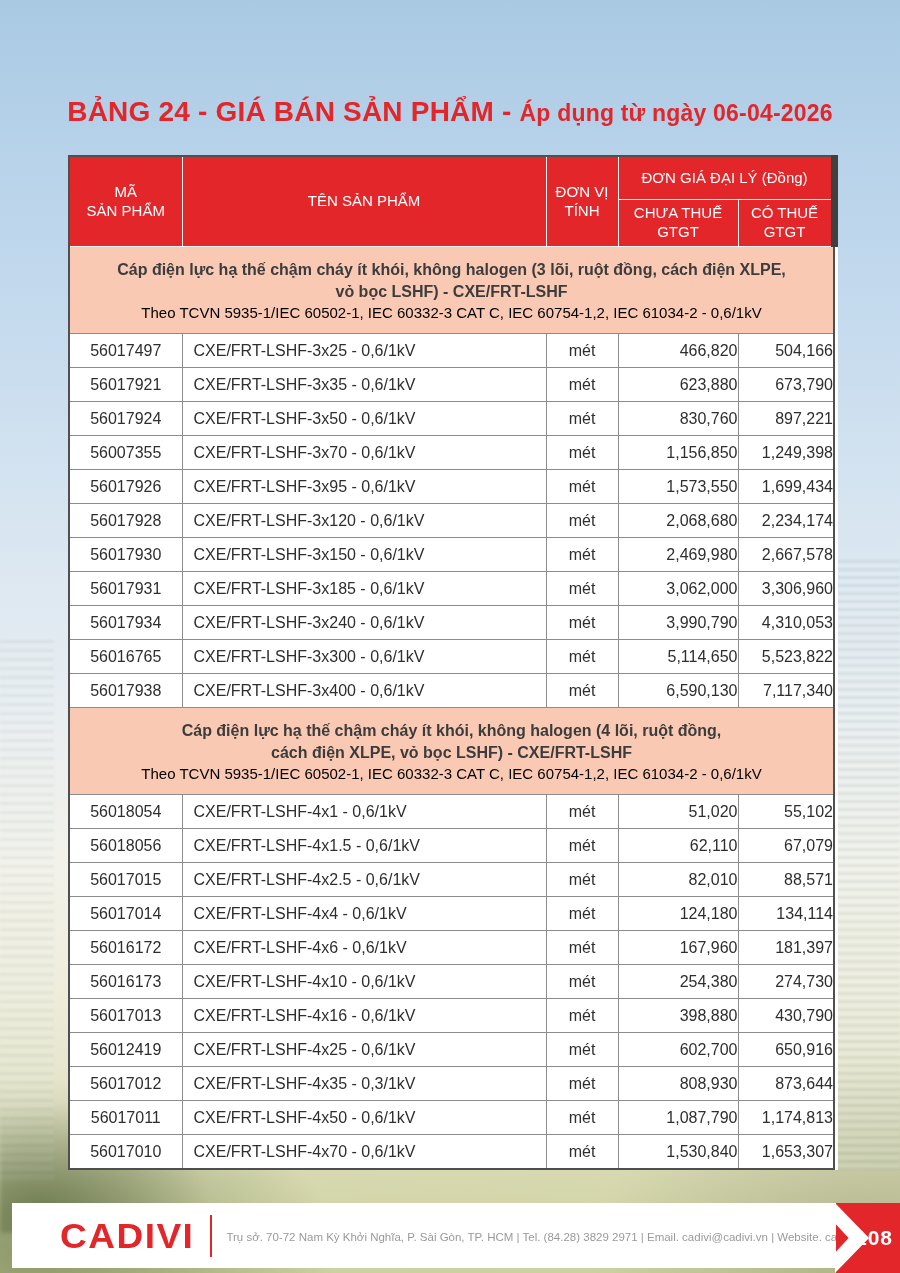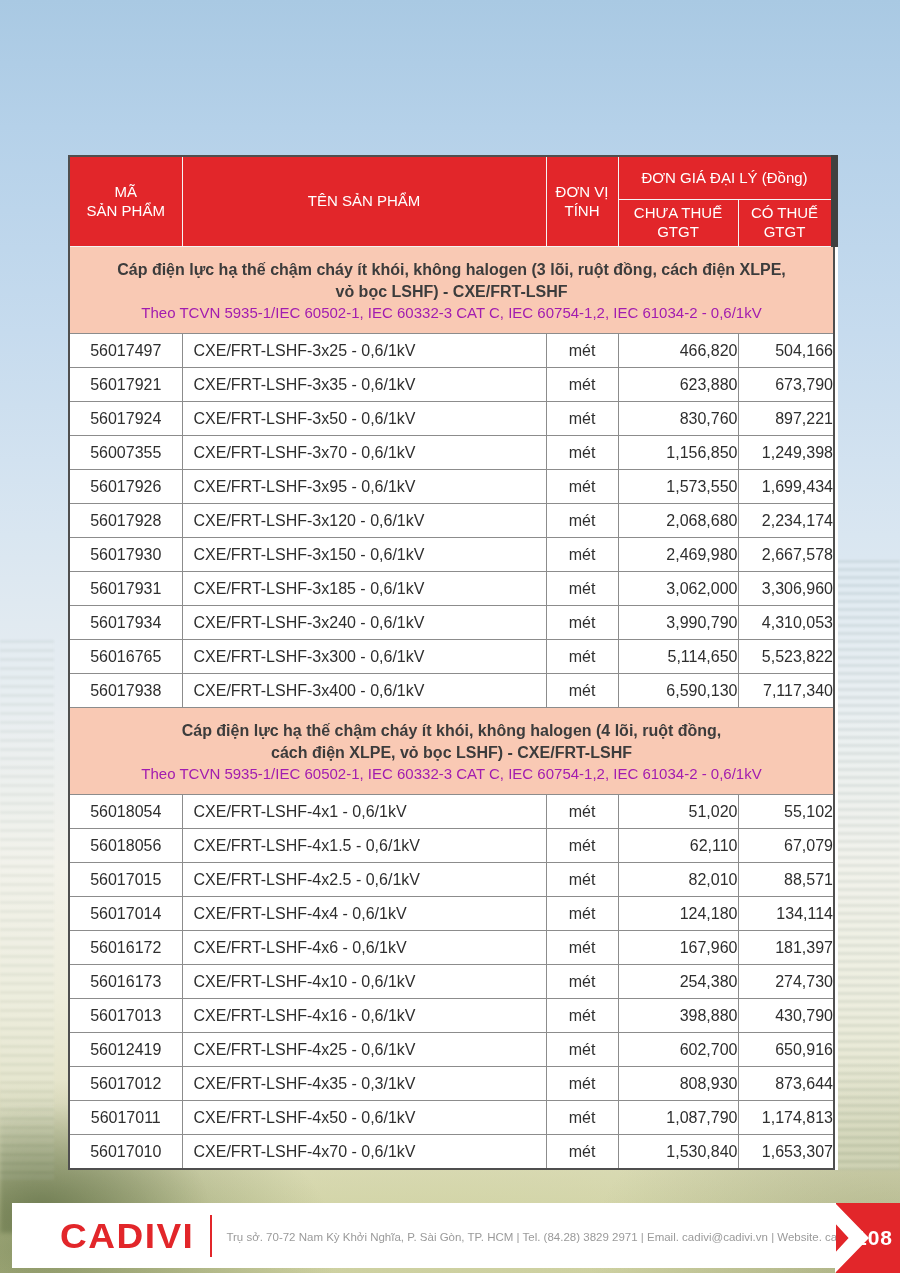--- a/index.html
+++ b/index.html
@@ -34,21 +34,21 @@
     border:1px solid #f4f4f4;white-space:pre-line;padding:2px 0;}
   thead tr.h1 th{height:38px;}
   thead tr.h2 th{height:42px;}
   thead th{border-top:2px solid #4f4f4f;}
   thead tr.h2 th{border-top:1px solid #f4f4f4;}
   thead th.first{border-left:2px solid #4f4f4f;}
   thead th.last{border-right:7px solid #404040;}
   tbody td{border:1px solid #8c8c8c;font-size:16px;color:#2e2e2e;height:33px;padding:0;}
   tr.section-band td{background:#f9c9b4;text-align:center;height:80px;padding:3px 6px;}
   .band-title{font-weight:bold;font-size:16px;color:#3c3c3c;line-height:1.35;white-space:pre-line;}
-  .band-standard{font-size:15px;color:#a21caf;margin-top:2px;}
+  .band-standard{font-size:15px;color:#000000;margin-top:2px;}
   td.c-center{text-align:center;}
   td.c-name{text-align:left;padding-left:11px;}
   td.c-price{text-align:right;}
 
   .footer{position:absolute;left:12px;top:1203px;width:900px;height:65px;background:#fff;
     display:flex;align-items:center;padding-left:48px;box-sizing:border-box;}
   .logo{font-size:37px;font-weight:bold;color:#e2262a;letter-spacing:1.5px;transform:scaleY(.96);}
   .footer-divider{width:2px;height:42px;background:#e2262a;margin:0 14px 0 16px;}
   .company{font-size:14.5px;font-weight:bold;color:#e2262a;line-height:1.25;}
   .address{font-size:11.5px;color:#9a9a9a;margin-top:3px;}
@@ -61,20 +61,21 @@
     color:#fff;font-size:21px;font-weight:bold;letter-spacing:1px;}
 </style>
 </head>
 <body>
 
 <div class="canvas">
   <div class="bg-buildings-left"></div>
   <div class="bg-buildings-right"></div>
   <div class="bg-trees-left"></div>
 
+  <div class="page-title"><span class="t-main">BẢNG 24 - GIÁ BÁN SẢN PHẨM - </span><span class="t-sub">Áp dụng từ ngày 06-04-2026</span></div>
 
   <div class="tablewrap">
     <table>
       <colgroup>
           <col class="c1">
           <col class="c2">
           <col class="c3">
           <col class="c4">
           <col class="c5">
         </colgroup>

